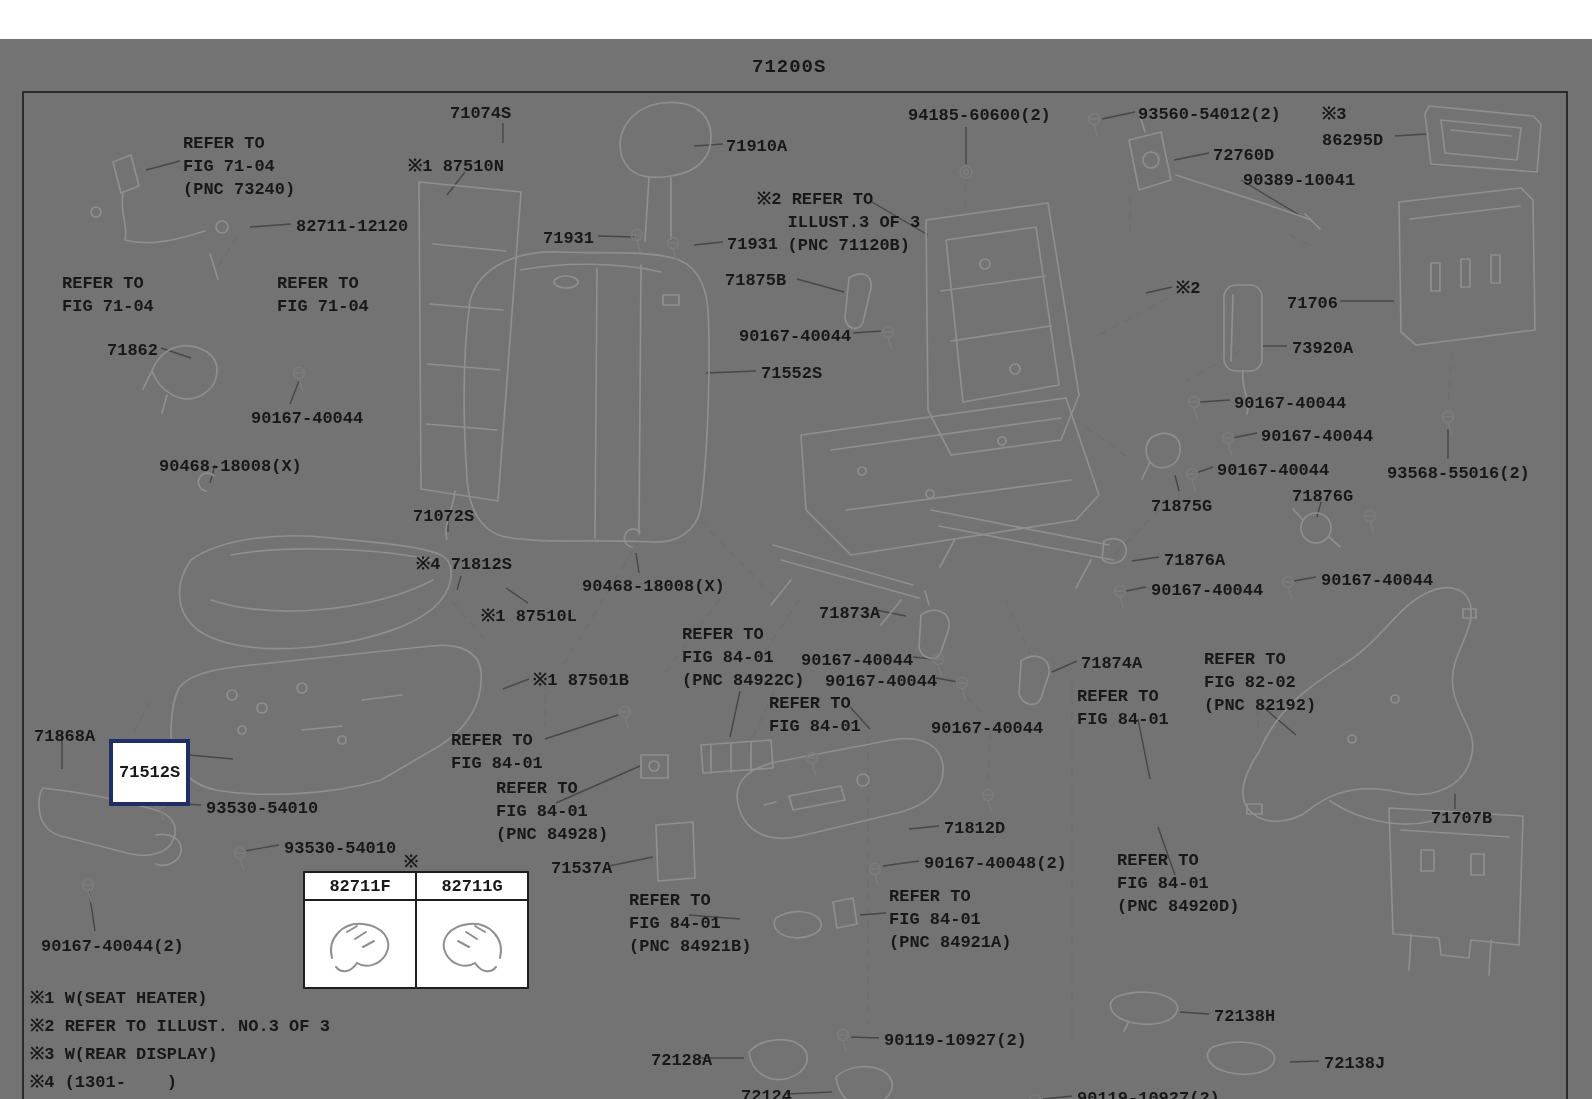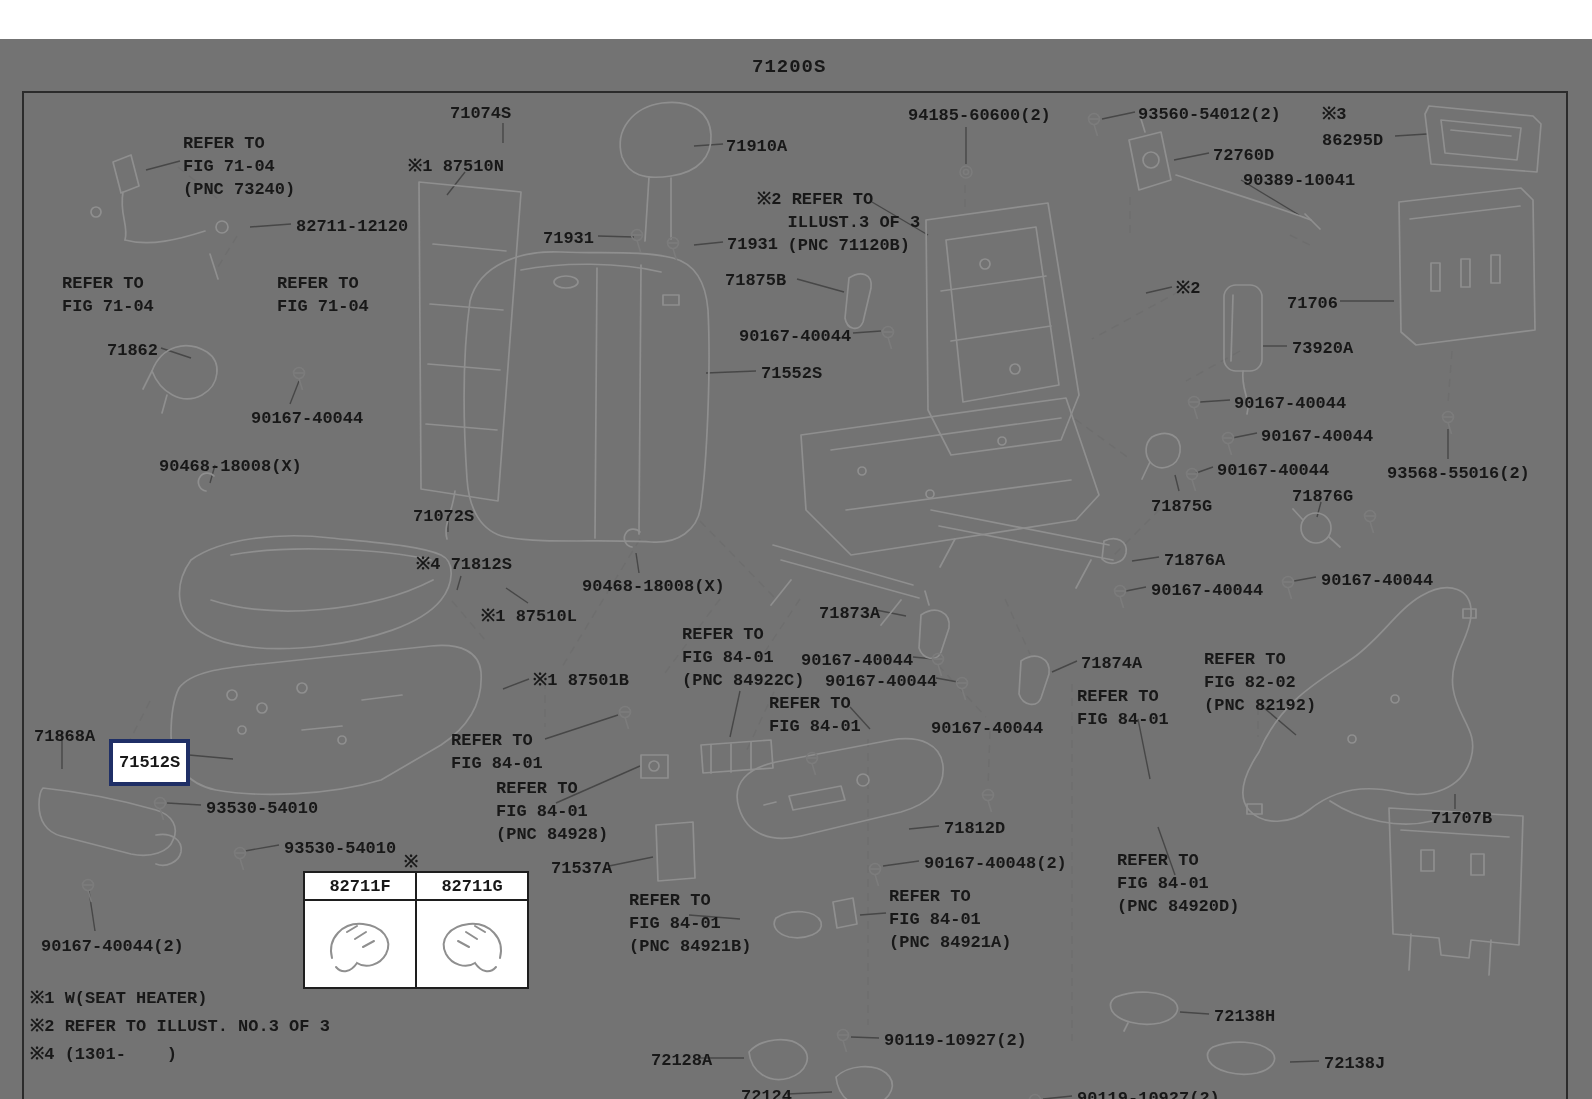--- a/index.html
+++ b/index.html
@@ -25,21 +25,21 @@
     color:#181818;
   }
   #labels { position:absolute; inset:0; }
   .label {
     position:absolute;
     font-family:"Liberation Mono","DejaVu Sans Mono",monospace;
     font-weight:700; font-size:17px; line-height:23px;
     color:#181818; white-space:pre;
   }
   .label.highlight {
-    border:4px solid #1f2f66; padding:8px 6px;
+    border:4px solid #1f2f66; padding:18px 6px;
     margin-left:-10px; margin-top:-7px; background:#ffffff;
   }
   #legend { position:absolute; left:30px; top:946px; }
   .legend-item {
     font:700 17px/28px "Liberation Mono","DejaVu Sans Mono",monospace;
     color:#181818; white-space:pre;
   }
   #parts-table { position:absolute; left:303px; top:832px; border-collapse:collapse; }
   #parts-table th {
     width:112px; height:28px; border:2px solid #1e1e1e;
@@ -464,17 +464,18 @@
               <path d="M45,44 L34,38"></path>
           </svg>
         </td>
       </tr>
     </tbody>
   </table>
 
   <div id="legend">
       <div class="legend-item">※1 W(SEAT HEATER)</div>
       <div class="legend-item">※2 REFER TO ILLUST. NO.3 OF 3</div>
+      <div class="legend-item">※3 W(REAR DISPLAY)</div>
       <div class="legend-item">※4 (1301-    )</div>
     </div>
   <div id="drawing-code">715984K</div>
 
 </div>
 
 </body></html>

